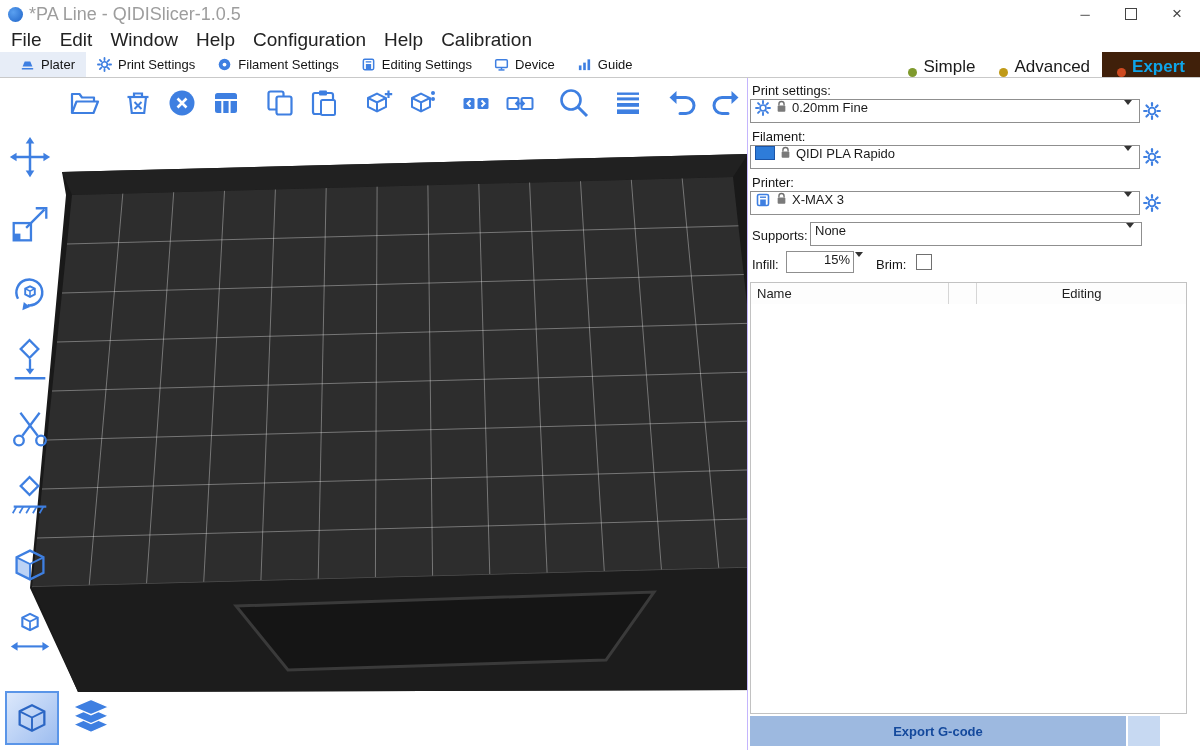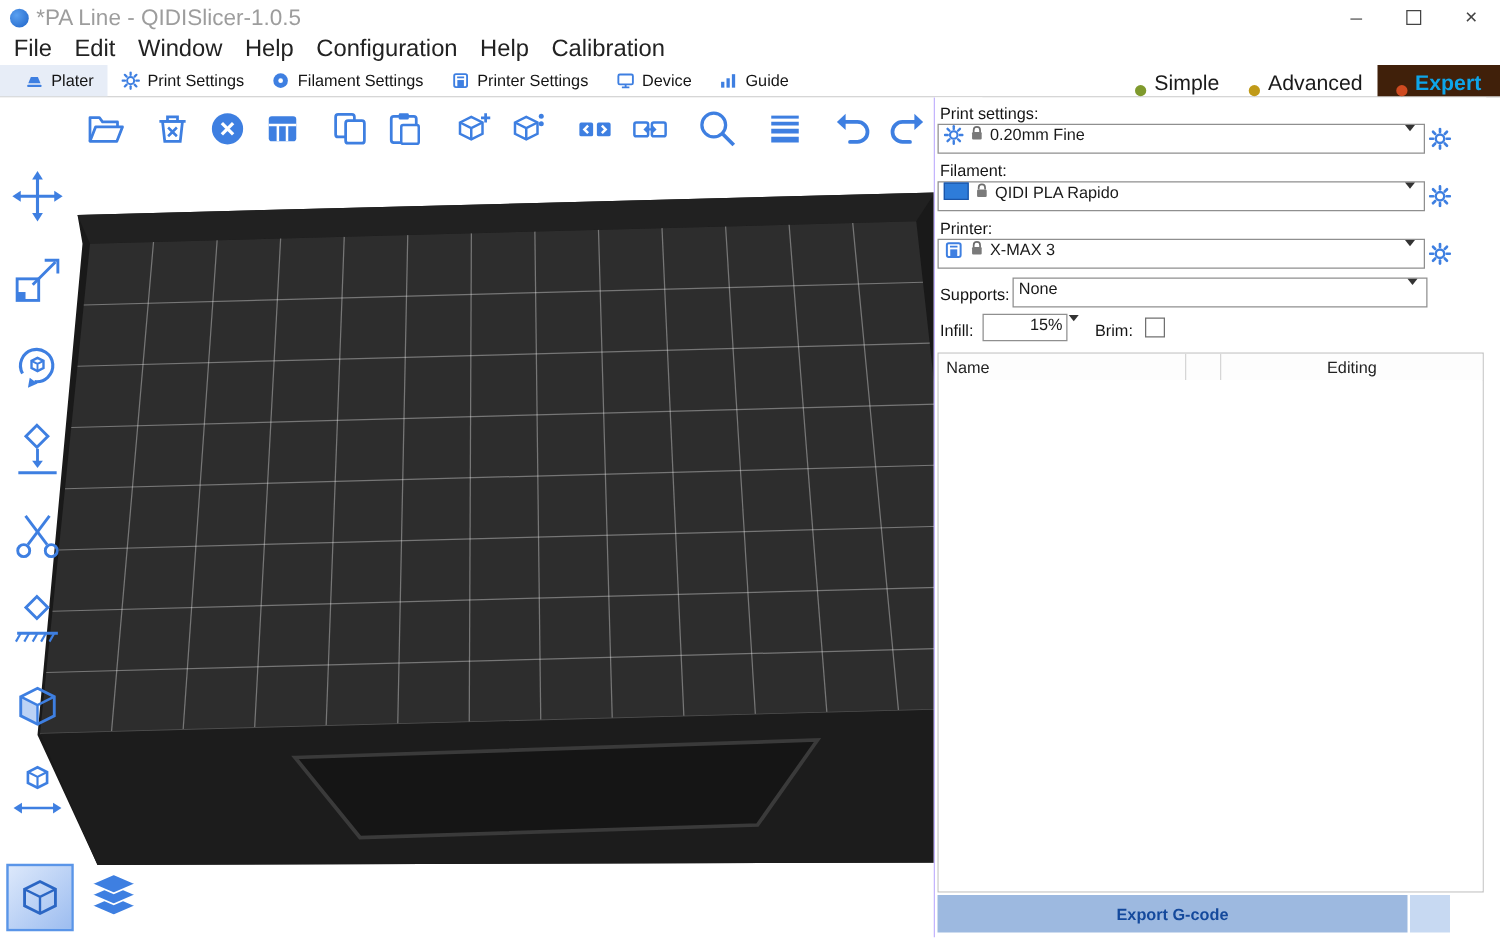--- a/index.html
+++ b/index.html
@@ -154,21 +154,21 @@
       <svg viewBox="0 0 16 16" width="15" height="15">
         <circle cx="8" cy="8" r="6.2" fill="currentColor"></circle>
           <circle cx="8" cy="8" r="2" fill="#fff"></circle>
       </svg>
       <span>Filament Settings</span>
     </div>
     <div class="tab">
       <svg viewBox="0 0 16 16" width="15" height="15">
           <use href="#i-mini-printer"></use>
         </svg>
-      <span>Printer Settings</span>
+      <span>Editing Settings</span>
     </div>
     <div class="tab">
       <svg viewBox="0 0 16 16" width="15" height="15">
         <rect x="1.8" y="2.8" width="12.4" height="8.4" rx="1.2" fill="none" stroke="currentColor" stroke-width="1.6"></rect>
         <line x1="8" y1="11.2" x2="8" y2="13.4" stroke="currentColor" stroke-width="1.6"></line>
         <line x1="4.8" y1="13.8" x2="11.2" y2="13.8" stroke="currentColor" stroke-width="1.6"></line>
       </svg>
       <span>Device</span>
     </div>
     <div class="tab">

